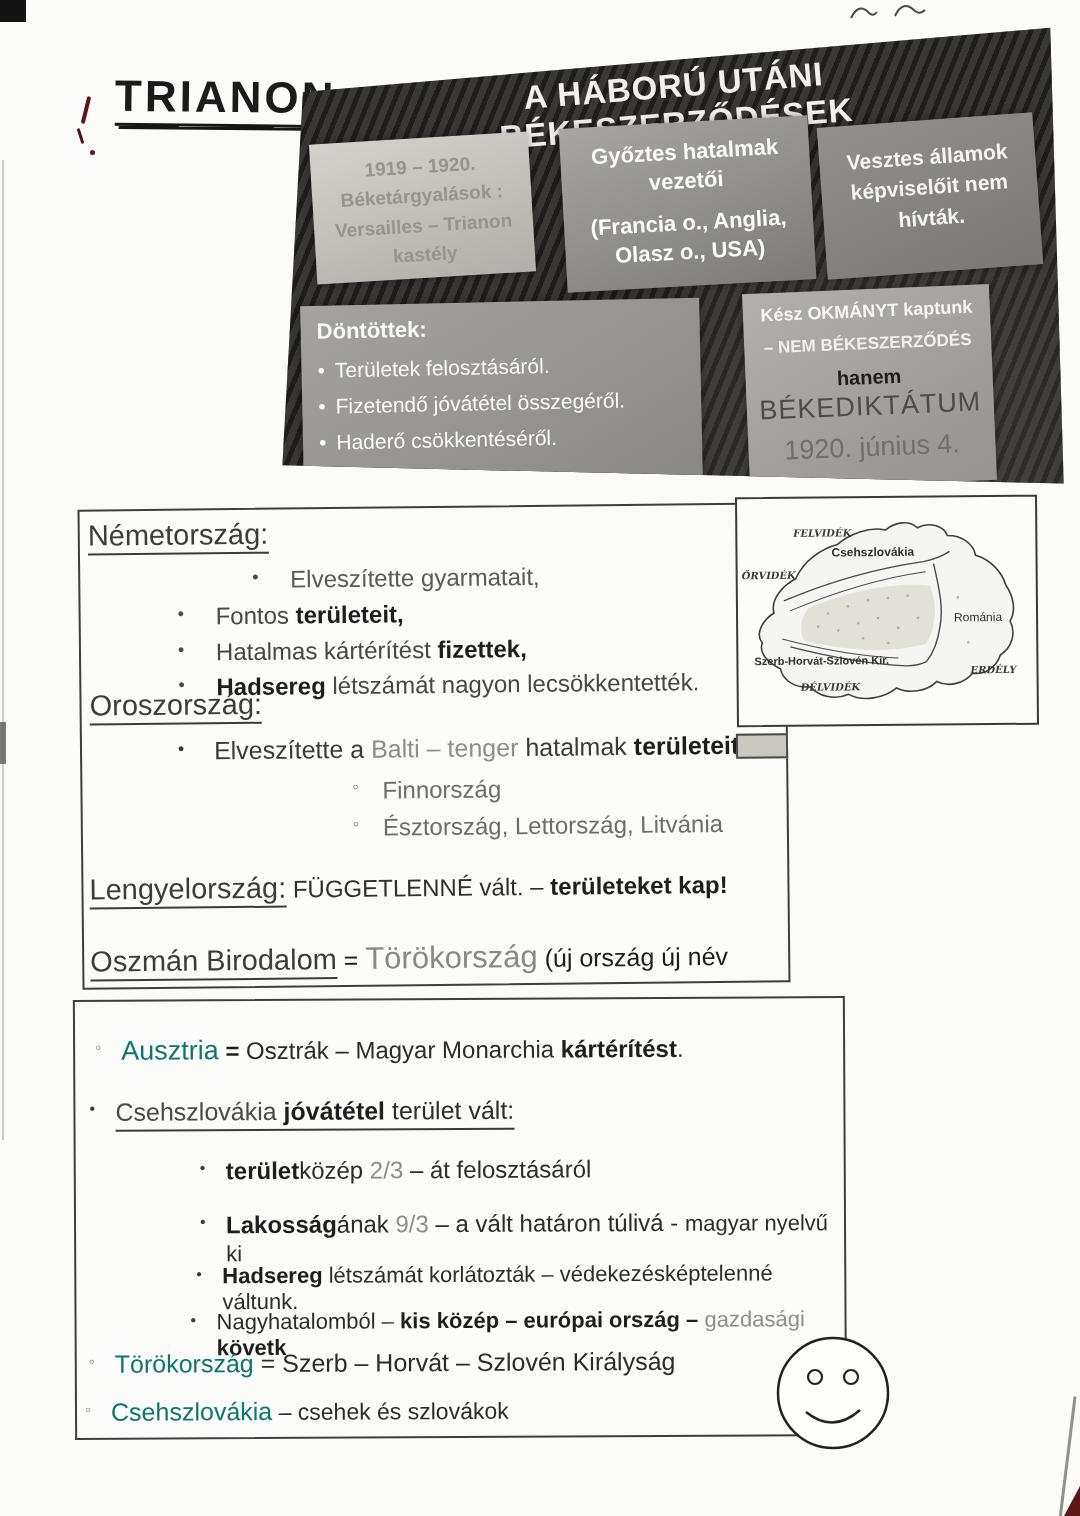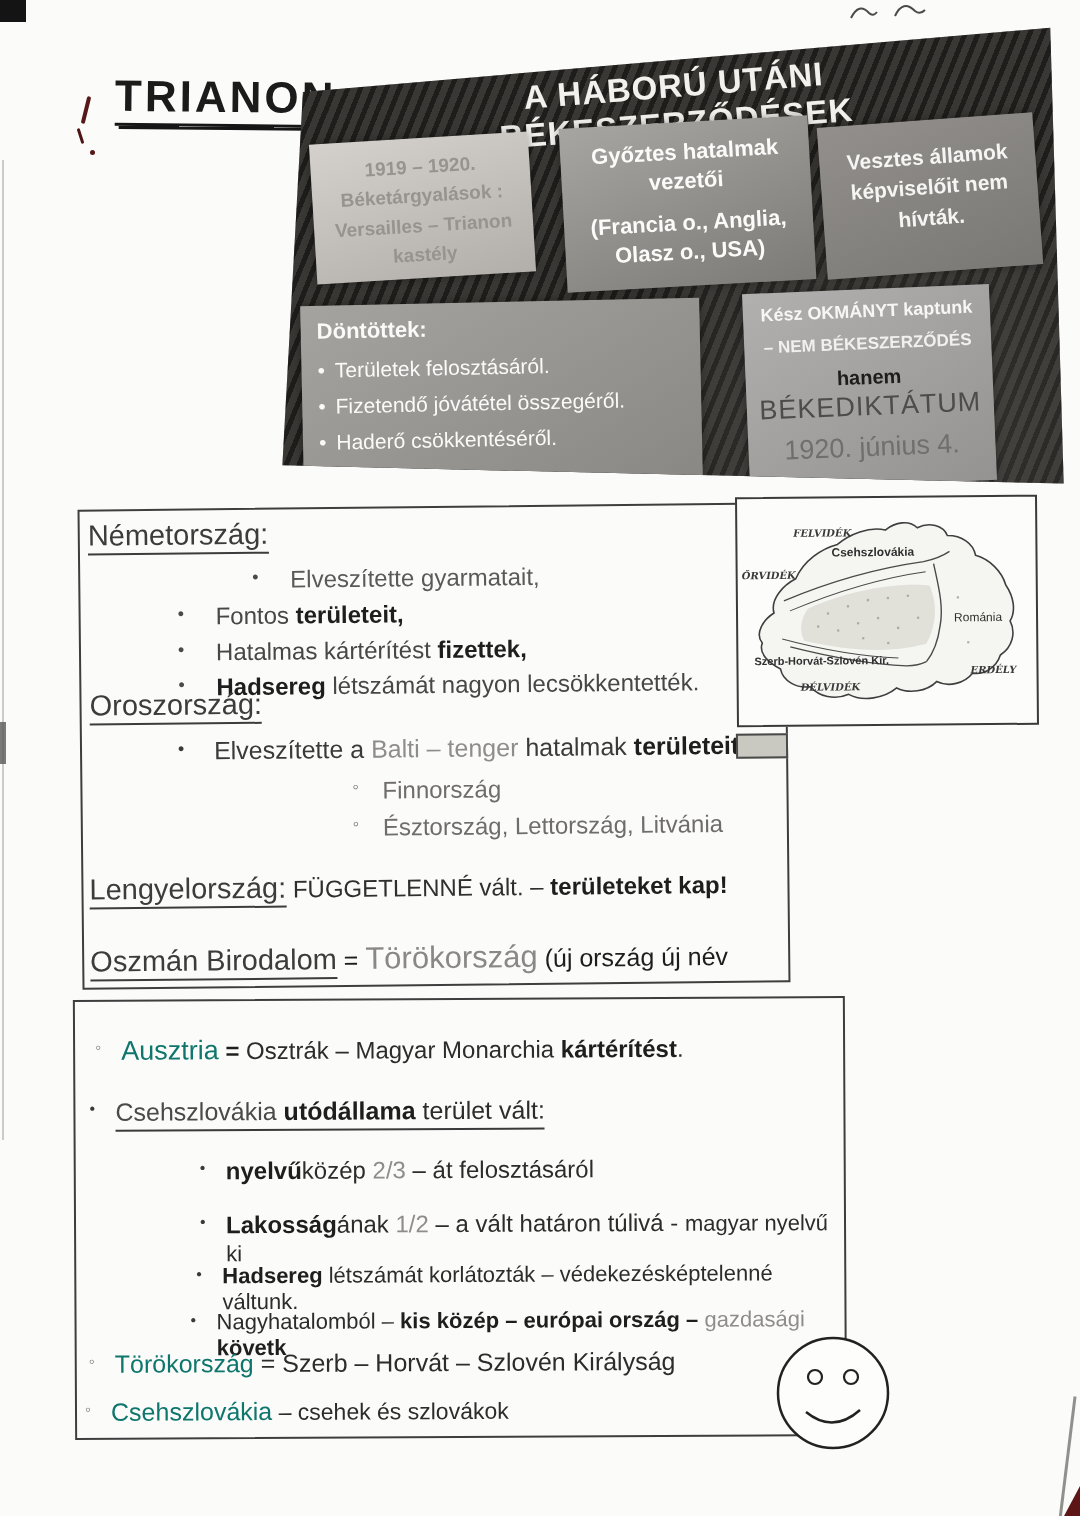--- a/index.html
+++ b/index.html
@@ -221,28 +221,28 @@
     <text x="232" y="176" class="maplbl-serif">ERDÉLY</text>
   </svg>
 </div>
 
 <div class="bot-box">
   <div class="bl marker-o" style="left:46px;top:34px;">
     <span class="cname">Ausztria</span><span class="bold">  =  </span><span>Osztrák – Magyar Monarchia </span><span class="bold">kártérítést</span><span>.</span>
   </div>
 
   <div class="bl marker-f" style="left:40px;top:96px;">
-    <span class="hu-group"><span>Csehszlovákia </span><span class="bold">utódállama</span><span style="color:#2c2c2c;"> terület vált:</span></span>
+    <span class="hu-group"><span>Csehszlovákia </span><span class="bold">jóvátétel</span><span style="color:#2c2c2c;"> terület vált:</span></span>
   </div>
 
   <div class="bl marker-f" style="left:150px;top:156px;">
-    <span class="bold">nyelvű</span><span>közép </span><span class="grayw">2/3</span><span> – át felosztásáról</span>
+    <span class="bold">terület</span><span>közép </span><span class="grayw">2/3</span><span> – át felosztásáról</span>
   </div>
   <div class="bl marker-f" style="left:150px;top:210px;">
-    <span class="bold">Lakosság</span><span>ának </span><span class="grayw">1/2</span><span> – a vált határon túlivá -  </span><span class="small22">magyar nyelvű ki</span>
+    <span class="bold">Lakosság</span><span>ának </span><span class="grayw">9/3</span><span> – a vált határon túlivá -  </span><span class="small22">magyar nyelvű ki</span>
   </div>
   <div class="bl marker-f small22" style="left:146px;top:262px;">
     <span class="bold">Hadsereg</span><span> létszámát korlátozták – védekezésképtelenné váltunk.</span>
   </div>
   <div class="bl marker-f small22" style="left:140px;top:308px;">
     <span>Nagyhatalomból – </span><span class="bold">kis közép – európai ország</span><span class="bold"> – </span><span class="grayw">gazdasági</span><span class="bold"> követk</span>
   </div>
 
   <div class="bl marker-o" style="left:38px;top:348px;font-size:25px;">
     <span class="cname" style="font-size:25px;">Törökország</span><span> = Szerb – Horvát – Szlovén Királyság</span>

